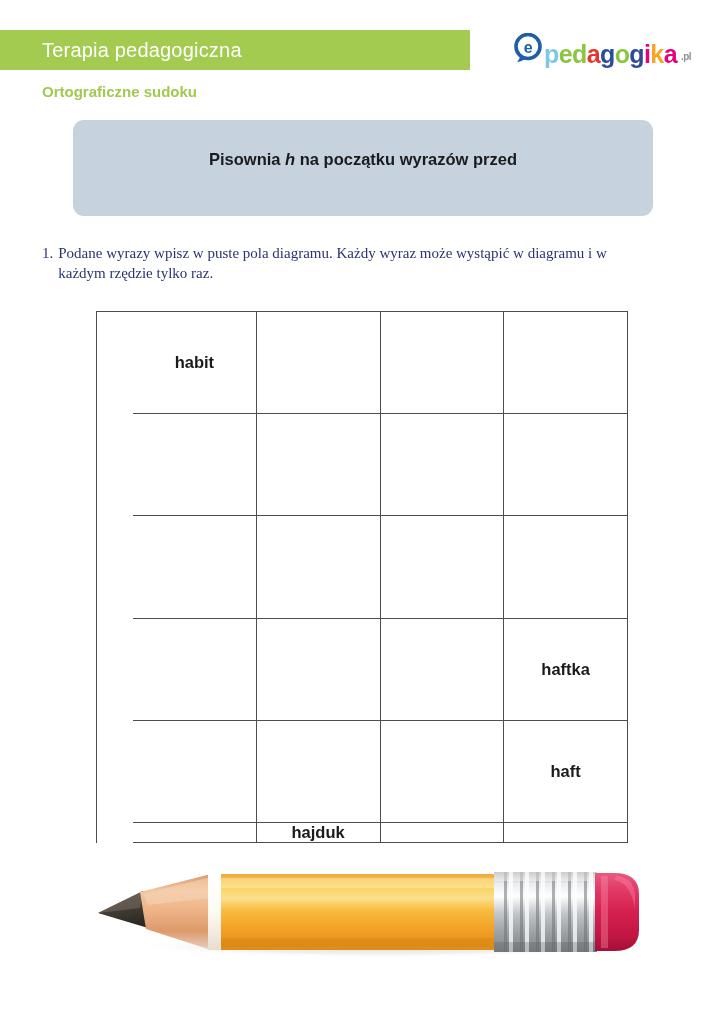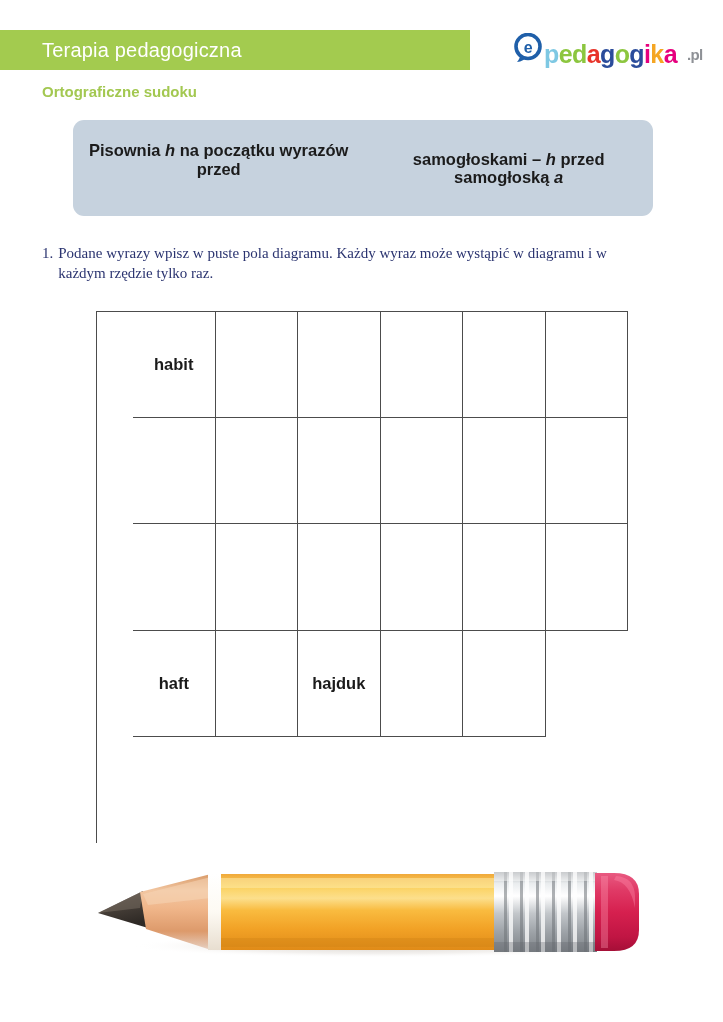--- a/index.html
+++ b/index.html
@@ -54,24 +54,24 @@
     position: relative;
     width: 30px;
     height: 30px;
     margin-right: 1px;
     flex: none;
   }
   .logo-emblem svg { display: block; }
   .logo-letters { display: flex; align-items: baseline; }
   .logo-letters span { display: inline-block; }
   .logo-tld {
-    font-size: 15px;
+    font-size: 10px;
     font-weight: 700;
     color: #8e9196;
-    margin-left: 10px;
+    margin-left: 4px;
     align-self: flex-end;
     padding-bottom: 1px;
   }
 
   
   .subtitle {
     position: absolute;
     left: 42px;
     top: 83px;
     color: #a3c851;
@@ -82,21 +82,21 @@
   
   .topic-box {
     position: absolute;
     left: 73px;
     top: 120px;
     width: 580px;
     height: 96px;
     background: #c6d2de;
     border-radius: 11px;
     display: flex;
-    flex-direction: row;
+    flex-direction: column;
     align-items: center;
     justify-content: center;
     box-sizing: border-box;
   }
   .topic-line {
     font-size: 16.5px;
     font-weight: 700;
     color: #1b1b1b;
     text-align: center;
     line-height: 1.1;
@@ -125,21 +125,21 @@
   }
 
   
   .grid {
     position: absolute;
     left: 96px;
     top: 311px;
     width: 532px;
     height: 532px;
     display: grid;
-    grid-template-columns: repeat(6, 1fr);
+    grid-template-columns: repeat(4, 1fr);
     grid-template-rows: repeat(5, 1fr);
     border-top: 1.5px solid #4c4c4c;
     border-left: 1.5px solid #4c4c4c;
     box-sizing: border-box;
     padding-left: 36px;
   }
   .cell {
     border-right: 1.5px solid #4c4c4c;
     border-bottom: 1.5px solid #4c4c4c;
     box-sizing: border-box;
@@ -191,23 +191,20 @@
   </span>
   <span class="logo-tld">.pl</span>
 </div>
 
 <div class="subtitle">Ortograficzne sudoku</div>
 
 <div class="topic-box">
   <div class="topic-line">
     <span>Pisownia </span><em>h</em><span> na początku wyrazów przed</span>
   </div>
-  <div class="topic-line">
-    <span>samogłoskami – </span><em>h</em><span> przed samogłoską </span><em>a</em>
-  </div>
 </div>
 
 <div class="instruction">
   <span class="instruction-num">1.</span>
   <span class="instruction-text">Podane wyrazy wpisz w puste pola diagramu. Każdy wyraz może wystąpić w diagramu i w każdym rzędzie tylko raz.</span>
 </div>
 
 <div class="grid" id="sudoku-grid">
     <div class="cell">habit</div>
     <div class="cell"></div>
@@ -217,20 +214,21 @@
     <div class="cell"></div>
     <div class="cell"></div>
     <div class="cell"></div>
     <div class="cell"></div>
     <div class="cell"></div>
     <div class="cell"></div>
     <div class="cell"></div>
     <div class="cell"></div>
     <div class="cell"></div>
     <div class="cell"></div>
+    <div class="cell">haftka</div>
     <div class="cell"></div>
     <div class="cell"></div>
     <div class="cell"></div>
     <div class="cell">haft</div>
     <div class="cell"></div>
     <div class="cell">hajduk</div>
     <div class="cell"></div>
     <div class="cell"></div>
   </div>
 

